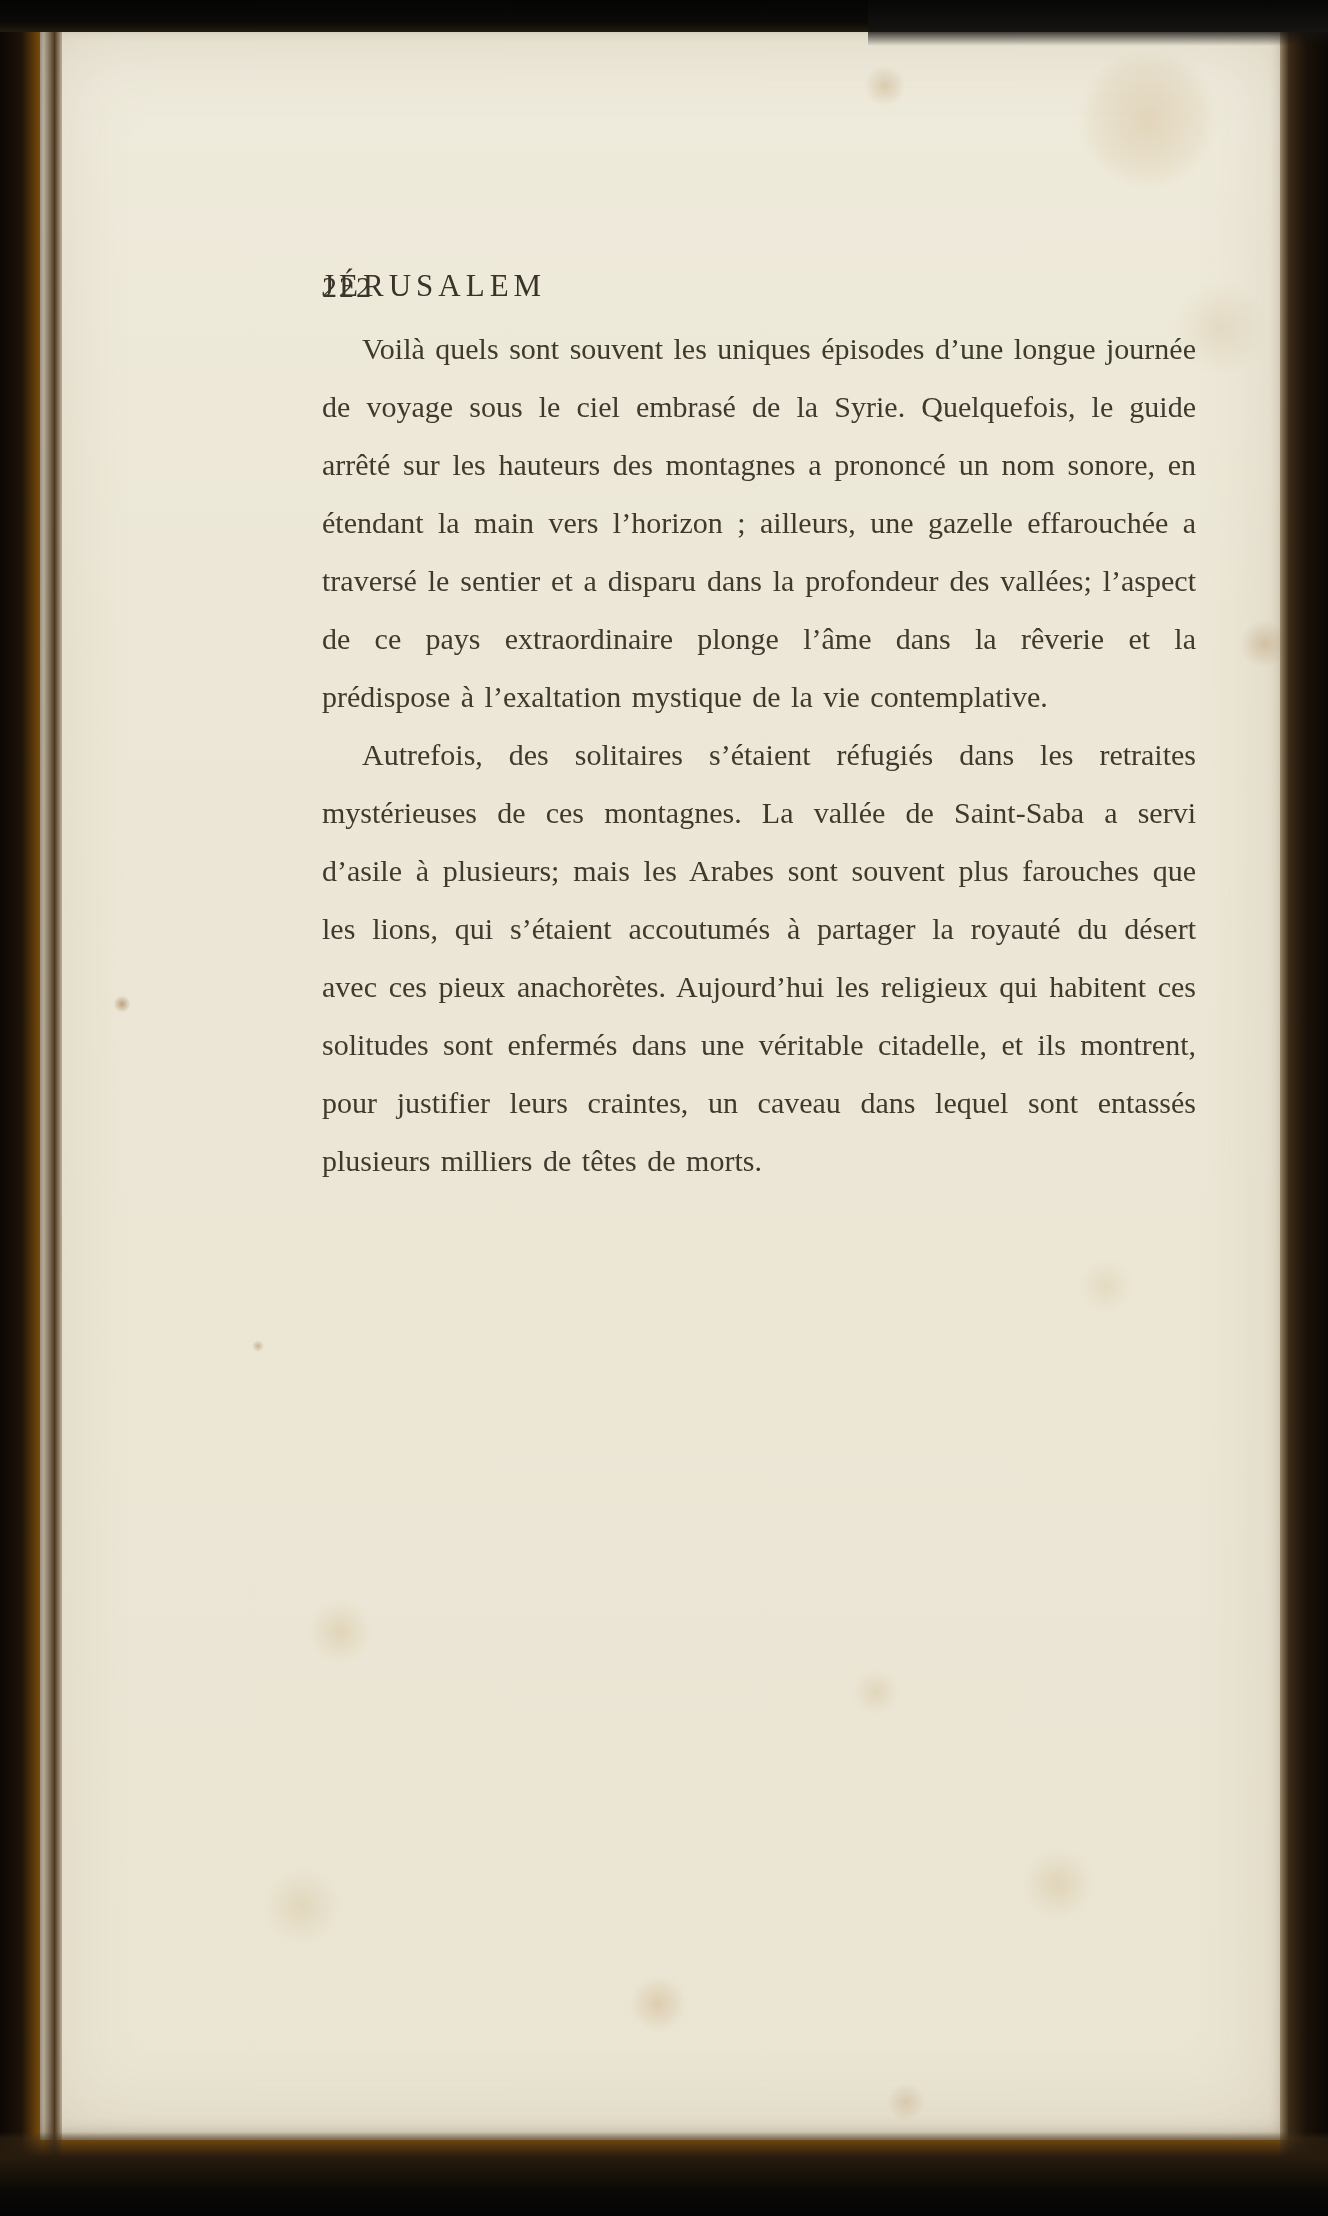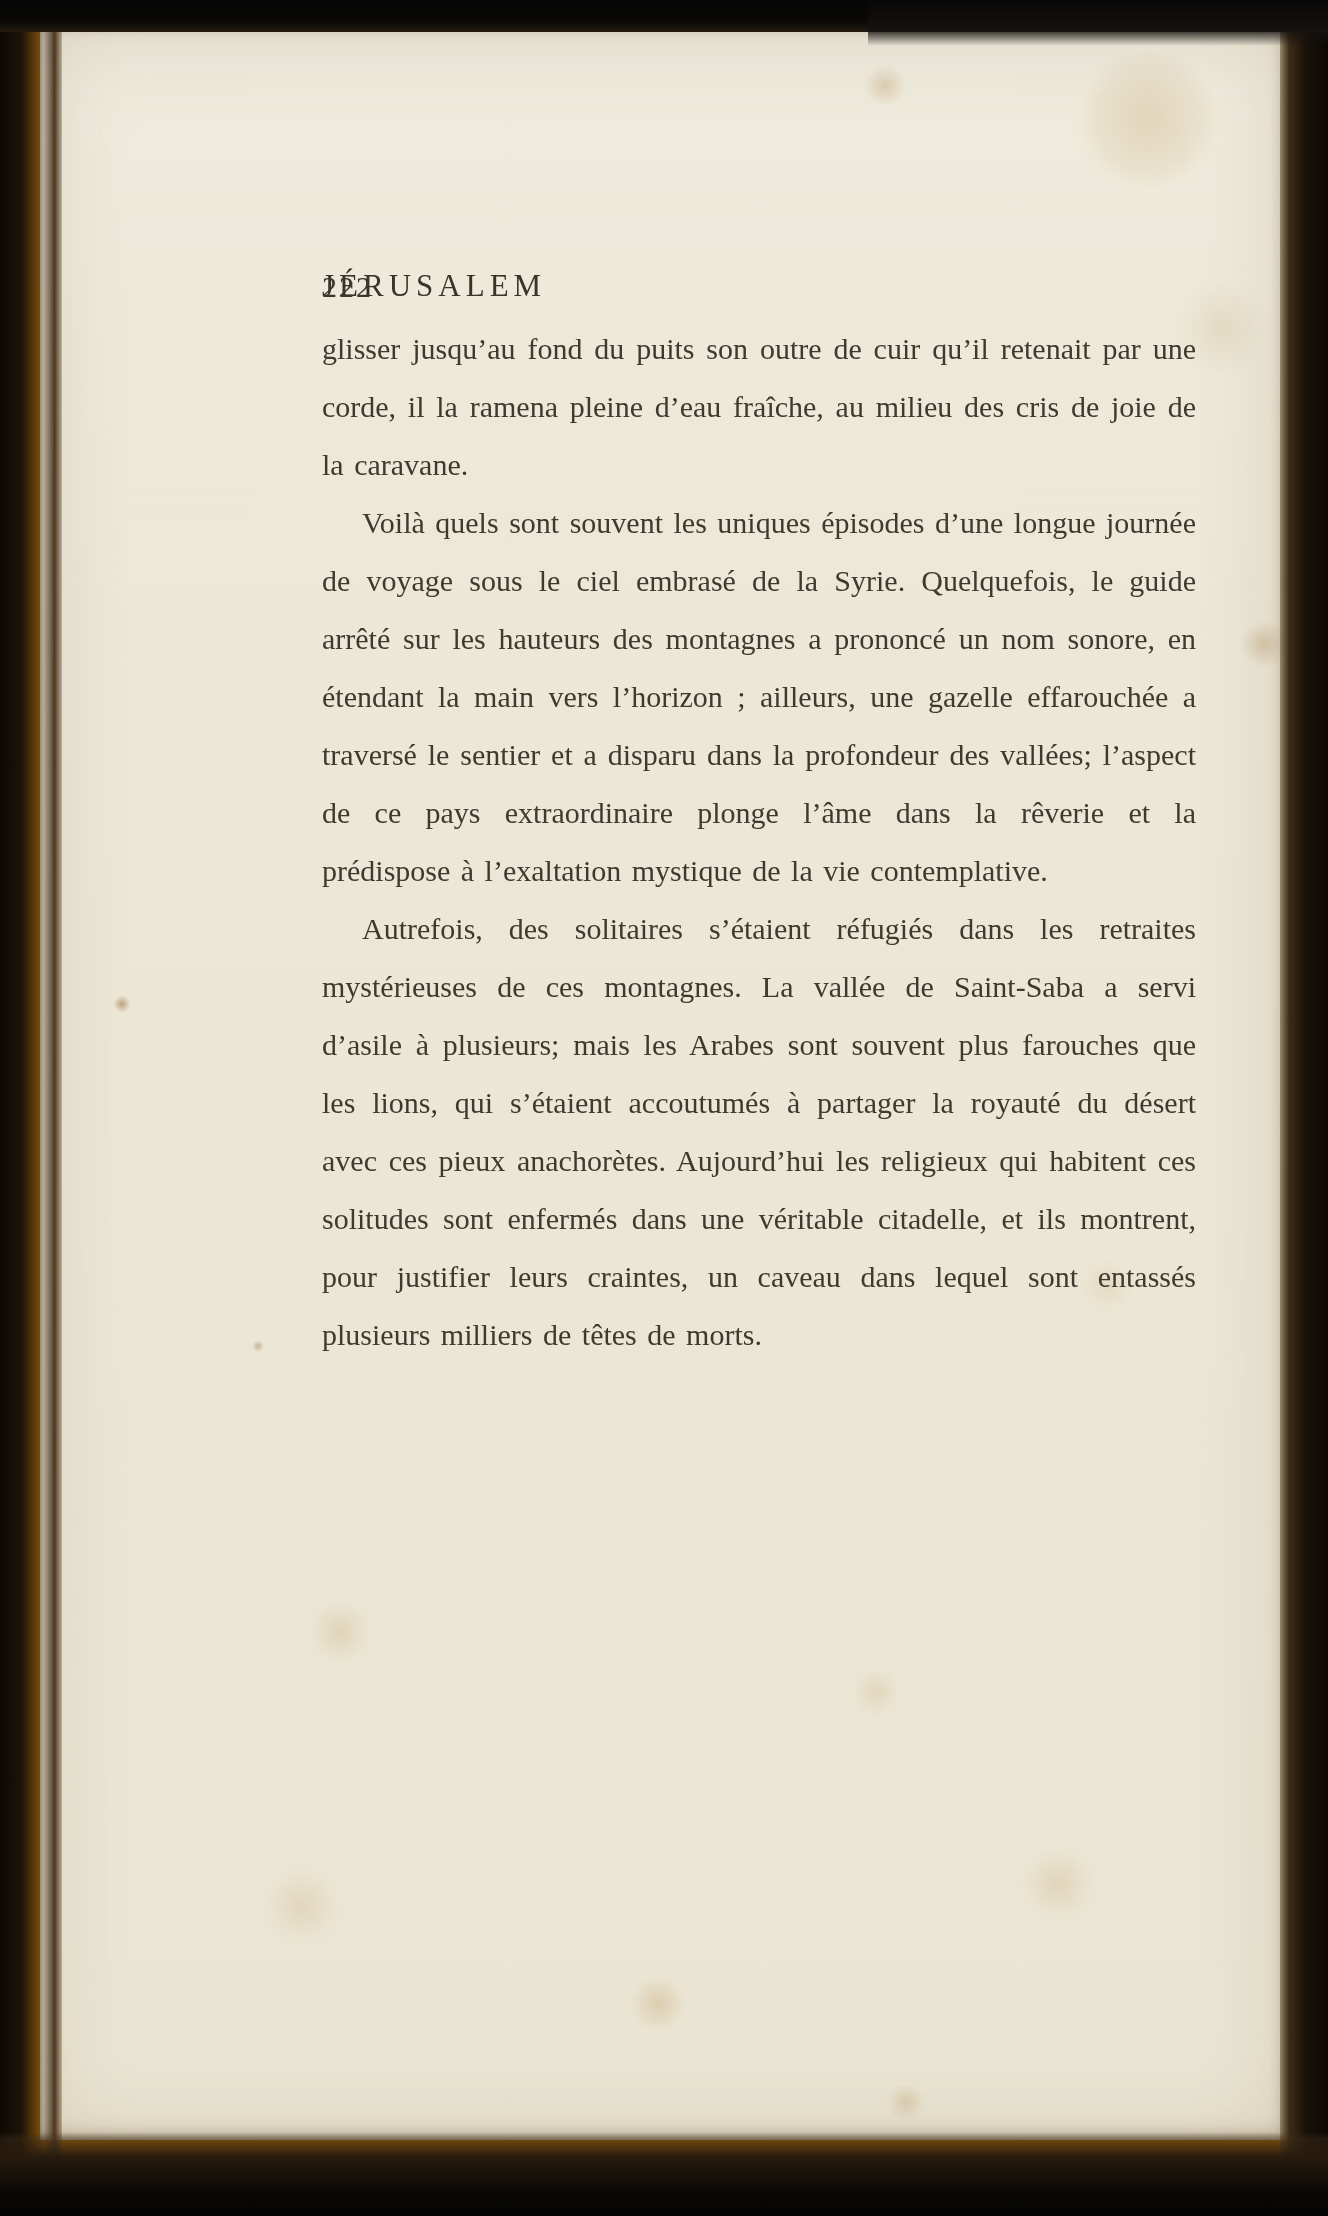--- a/index.html
+++ b/index.html
@@ -120,21 +120,20 @@
 <div class="scan">
 
   <div class="page">
 
     <div class="running-head">
       <span class="page-number">222</span>
       <span class="running-title">JÉRUSALEM</span>
     </div>
 
     <div class="body-text">
-      <p>glisser jusqu’au fond du puits son outre de cuir qu’il retenait par une corde, il la ramena pleine d’eau fraîche, au milieu des cris de joie de la caravane.</p>
       <p class="indented">Voilà quels sont souvent les uniques épisodes d’une longue journée de voyage sous le ciel embrasé de la Syrie. Quelquefois, le guide arrêté sur les hauteurs des montagnes a prononcé un nom sonore, en étendant la main vers l’horizon ; ailleurs, une gazelle effarouchée a traversé le sentier et a disparu dans la profondeur des vallées; l’aspect de ce pays extraordinaire plonge l’âme dans la rêverie et la prédispose à l’exaltation mystique de la vie contemplative.</p>
       <p class="indented">Autrefois, des solitaires s’étaient réfugiés dans les retraites mystérieuses de ces montagnes. La vallée de Saint-Saba a servi d’asile à plusieurs; mais les Arabes sont souvent plus farouches que les lions, qui s’étaient accoutumés à partager la royauté du désert avec ces pieux anachorètes. Aujourd’hui les religieux qui habitent ces solitudes sont enfermés dans une véritable citadelle, et ils montrent, pour justifier leurs craintes, un caveau dans lequel sont entassés plusieurs milliers de têtes de morts.</p>
     </div>
 
   </div>
 
   <div class="edge-left"></div>
   <div class="edge-right"></div>
   <div class="edge-top"></div>
   <div class="edge-top-right"></div>

